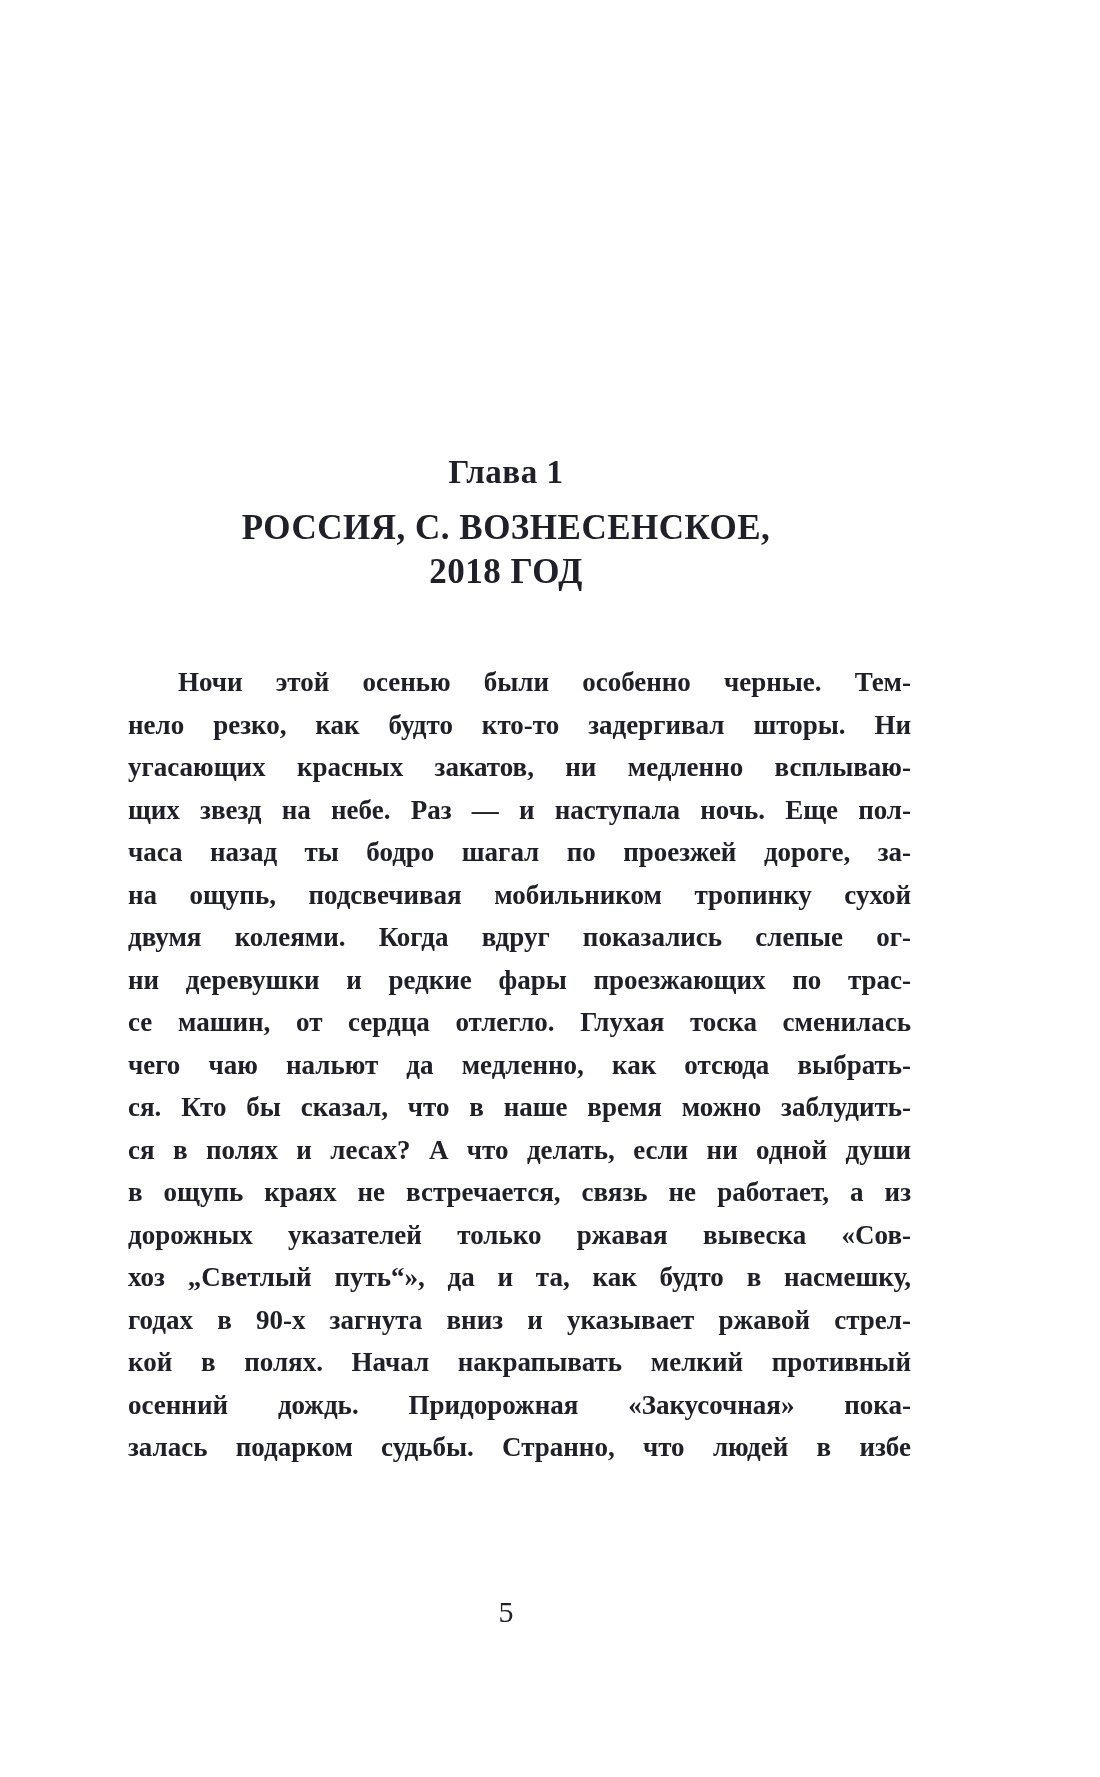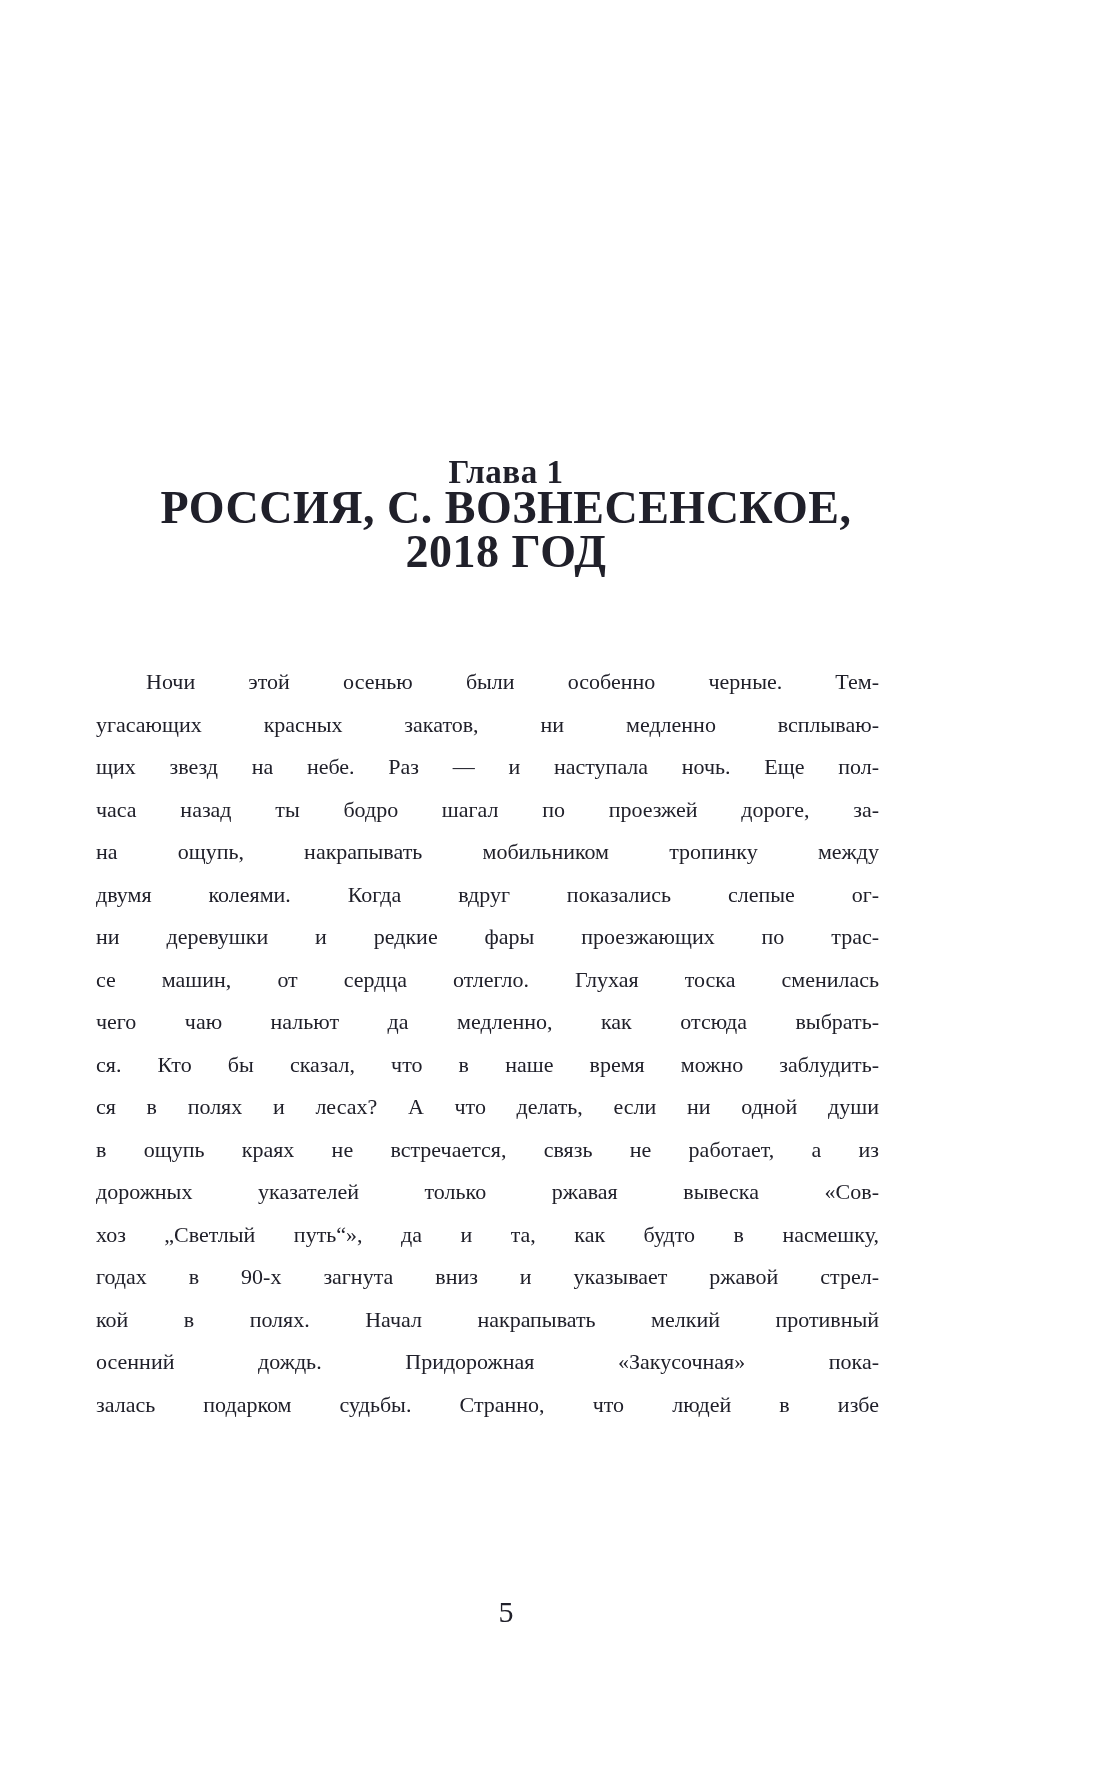--- a/index.html
+++ b/index.html
@@ -26,36 +26,37 @@
     left: 112px;
     width: 788px;
     text-align: center;
     font-size: 33px;
     font-weight: bold;
     line-height: 40px;
     letter-spacing: 0.5px;
   }
   .chapter-title {
     position: absolute;
-    top: 486px;
+    top: 506px;
     left: 112px;
     width: 788px;
     text-align: center;
-    font-size: 46px;
+    font-size: 35px;
     font-weight: bold;
     line-height: 44px;
     letter-spacing: 0.5px;
   }
   .body-text {
     position: absolute;
     top: 661px;
-    left: 96px;
+    left: 128px;
     width: 783px;
-    font-size: 22px;
+    font-size: 27px;
     line-height: 42.5px;
+    font-weight: bold;
   }
   .body-line {
     text-align: justify;
     text-align-last: justify;
     white-space: normal;
     height: 42.5px;
   }
   .body-line.first-line {
     text-indent: 50px;
   }
@@ -76,24 +77,25 @@
 
   <div class="chapter-label">Глава 1</div>
 
   <div class="chapter-title">
     <div>РОССИЯ, С. ВОЗНЕСЕНСКОЕ,</div>
     <div>2018 ГОД</div>
   </div>
 
   <div class="body-text">
     <div class="body-line first-line">Ночи этой осенью были особенно черные. Тем-</div>
+    <div class="body-line">нело резко, как будто кто-то задергивал шторы. Ни</div>
     <div class="body-line">угасающих красных закатов, ни медленно всплываю-</div>
     <div class="body-line">щих звезд на небе. Раз — и наступала ночь. Еще пол-</div>
     <div class="body-line">часа назад ты бодро шагал по проезжей дороге, за-</div>
-    <div class="body-line">на ощупь, накрапывать мобильником тропинку между</div>
+    <div class="body-line">на ощупь, подсвечивая мобильником тропинку сухой</div>
     <div class="body-line">двумя колеями. Когда вдруг показались слепые ог-</div>
     <div class="body-line">ни деревушки и редкие фары проезжающих по трас-</div>
     <div class="body-line">се машин, от сердца отлегло. Глухая тоска сменилась</div>
     <div class="body-line">чего чаю нальют да медленно, как отсюда выбрать-</div>
     <div class="body-line">ся. Кто бы сказал, что в наше время можно заблудить-</div>
     <div class="body-line">ся в полях и лесах? А что делать, если ни одной души</div>
     <div class="body-line">в ощупь краях не встречается, связь не работает, а из</div>
     <div class="body-line">дорожных указателей только ржавая вывеска «Сов-</div>
     <div class="body-line">хоз „Светлый путь“», да и та, как будто в насмешку,</div>
     <div class="body-line">годах в 90-х загнута вниз и указывает ржавой стрел-</div>

